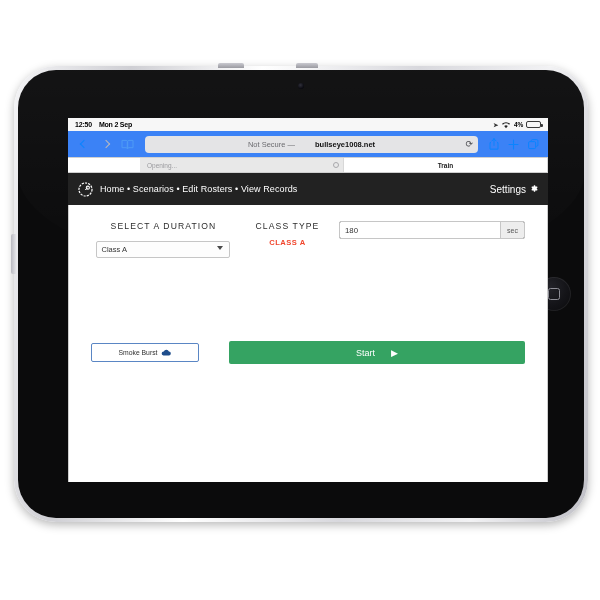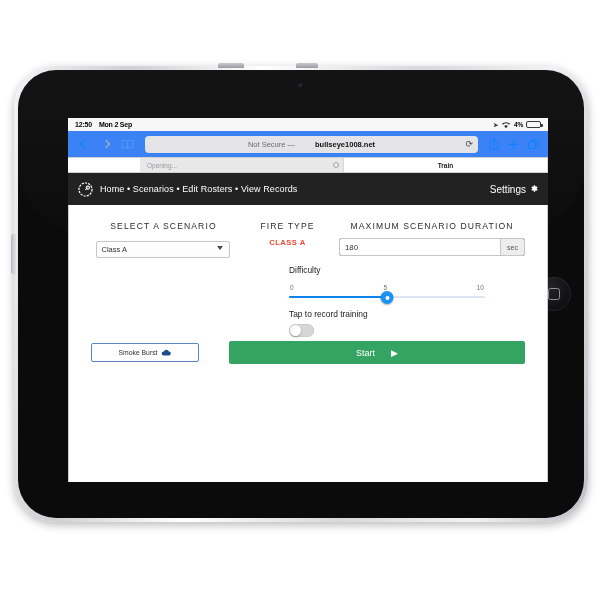--- a/index.html
+++ b/index.html
@@ -402,61 +402,43 @@
             <path fill="#ffffff" d="M9.1 0h-2.2l-.3 1.8a6 6 0 0 0-1.3.8L3.6 1.9 2.5 3.8l1.4 1.2a6 6 0 0 0 0 1.5L2.5 7.7l1.1 1.9 1.7-.7q.6.5 1.3.8L6.9 11.5h2.2l.3-1.8q.7-.3 1.3-.8l1.7.7 1.1-1.9-1.4-1.2a6 6 0 0 0 0-1.5l1.4-1.2-1.1-1.9-1.7.7a6 6 0 0 0-1.3-.8z" transform="translate(0,2.2) scale(1,1)"></path>
           </svg>
         </span>
       </div>
 
       <div class="page">
 
         <div class="form-row">
 
           <div class="col-scenario">
-            <div class="field-label">SELECT A SCENARIO</div>
+            <div class="field-label">SELECT A DURATION</div>
             <span class="select-wrap">
               <select class="scenario-select">
                 <option>Class A</option>
               </select>
               <span class="select-caret"></span>
             </span>
           </div>
 
           <div class="col-firetype">
-            <div class="field-label">FIRE TYPE</div>
+            <div class="field-label">CLASS TYPE</div>
             <div class="fire-type-value">CLASS A</div>
           </div>
 
           <div class="col-duration">
-            <div class="field-label">MAXIMUM SCENARIO DURATION</div>
             <div class="duration-group">
               <input class="duration-input" type="text" value="180" style="">
               <span class="duration-unit">sec</span>
             </div>
           </div>
 
         </div>
 
-        <div class="difficulty-block">
-          <div class="difficulty-title">Difficulty</div>
-          <div class="tick-row">
-            <span>0</span>
-            <span>5</span>
-            <span>10</span>
-          </div>
-          <div class="slider-track">
-            <div class="track-bg"></div>
-            <div class="track-fill" id="slider-fill" style="width: 50%;"></div>
-            <div class="slider-knob" id="slider-knob" style="left: 50%;"></div>
-          </div>
-          <div class="record-label">Tap to record training</div>
-          <div class="toggle">
-            <div class="toggle-knob"></div>
-          </div>
-        </div>
 
         <div class="actions">
           <button class="smoke-btn">
             <span>Smoke Burst</span>
             <svg width="10" height="7" viewBox="0 0 14 9">
               <path fill="#1f4e8c" d="M3.4 8.6h7.4a2.8 2.8 0 0 0 .3-5.6A3.9 3.9 0 0 0 3.9 3.2a2.7 2.7 0 0 0-.5 5.4z"></path>
             </svg>
           </button>
           <button class="start-btn">
             <span>Start</span>

